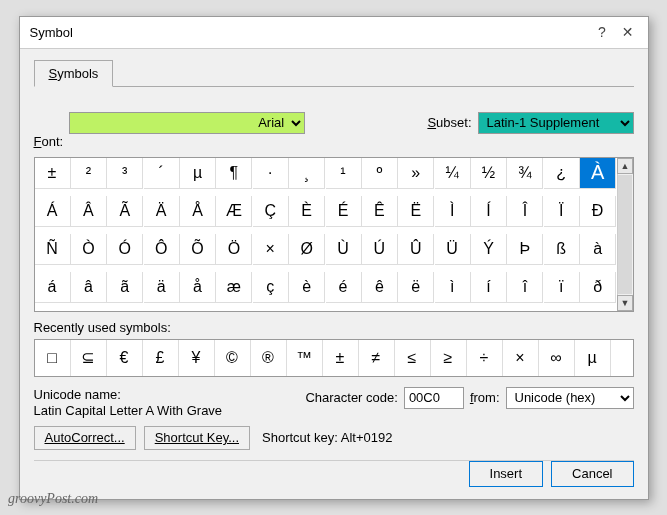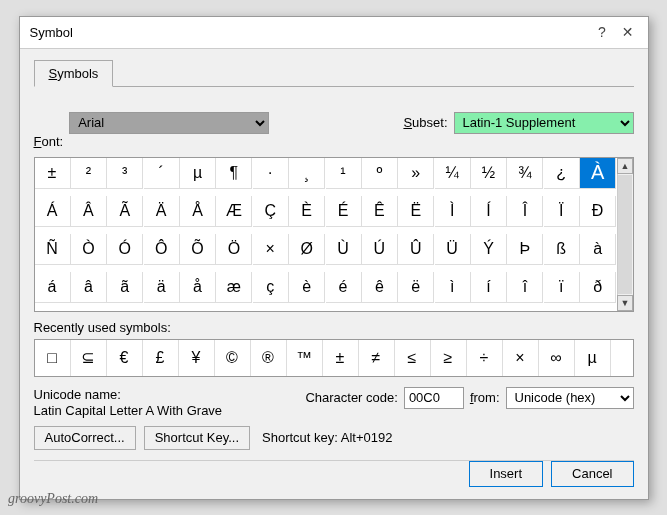--- a/index.html
+++ b/index.html
@@ -84,34 +84,35 @@
     
     .font-row {
       display: flex;
       align-items: center;
       gap: 6px;
       margin-bottom: 8px;
     }
     .font-row label { font-size: 13px; margin-top: 37px; }
     .font-row label u { text-decoration: underline; }
     .font-select {
-      width: 200px;
+      width: 236px;
       height: 22px;
       border: 1px solid #999;
-      background: #a3a3a3;
+      background: #bef264;
       font-size: 13px;
       padding: 0 4px;
+      text-align: right;
     }
     .subset-label { margin-left: auto; font-size: 13px; }
     .subset-label u { text-decoration: underline; }
     .subset-select {
-      width: 180px;
+      width: 156px;
       height: 22px;
       border: 1px solid #999;
-      background: #86efac;
+      background: #14b8a6;
       font-size: 13px;
       padding: 0 4px;
     }
 
     
     .symbol-grid-container {
       border: 1px solid #999;
       background: white;
       display: flex;
       margin-bottom: 8px;
@@ -222,20 +223,21 @@
       margin-bottom: 10px;
     }
     .btn {
       height: 24px;
       padding: 0 10px;
       border: 1px solid #aaa;
       background: #f0f0f0;
       font-size: 13px;
       cursor: pointer;
       color: #000;
+      text-decoration: underline;
     }
     .shortcut-text {
       font-size: 13px;
       color: #000;
       margin-left: 4px;
     }
 
     
     .action-row {
       display: flex;

